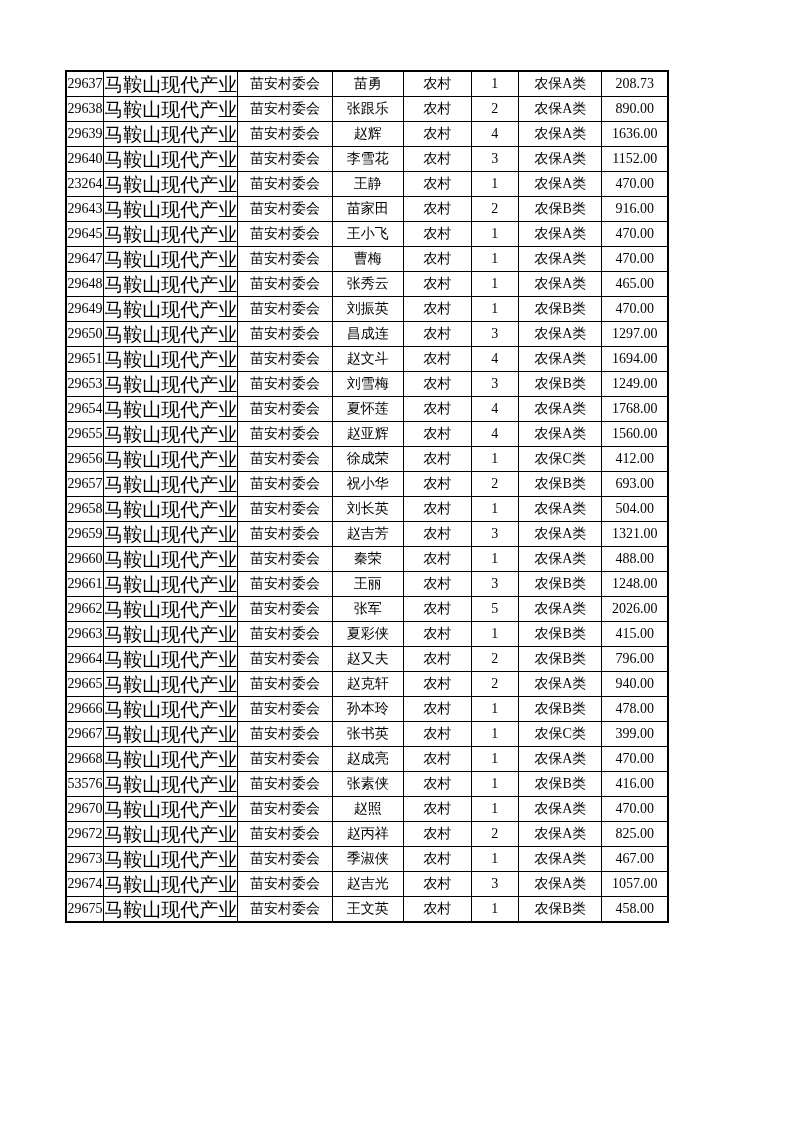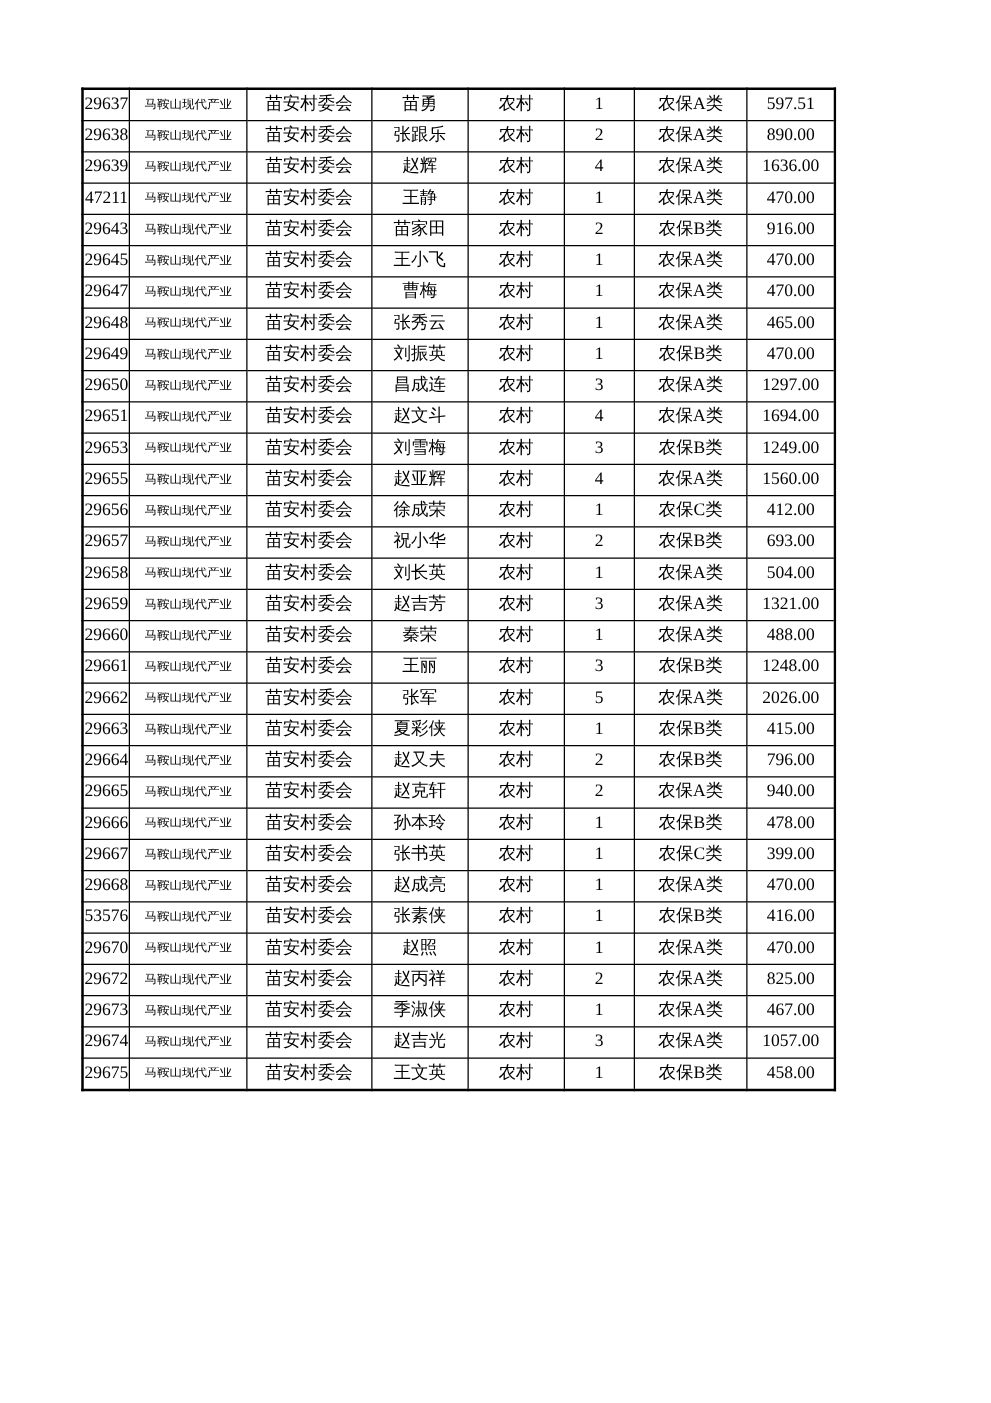--- a/index.html
+++ b/index.html
@@ -39,21 +39,21 @@
   
   td.c-org .clip {
     display: flex;
     justify-content: center;
     overflow: hidden;
     width: 100%;
   }
   td.c-org .clip span {
     white-space: nowrap;
     flex: 0 0 auto;
-    font-size: 10px;
+    font-size: 19px;
   }
   col.w-id  { width: 38px; }
   col.w-org { width: 95px; }
   col.w-com { width: 102px; }
   col.w-nam { width: 80px; }
   col.w-res { width: 80px; }
   col.w-cnt { width: 60px; }
   col.w-cat { width: 93px; }
   col.w-amt { width: 72px; }
 </style>
@@ -78,21 +78,21 @@
           <td class="c-org">
             <div class="clip">
               <span>马鞍山现代产业</span>
             </div>
           </td>
           <td class="c-com">苗安村委会</td>
           <td class="c-nam">苗勇</td>
           <td class="c-res">农村</td>
           <td class="c-cnt">1</td>
           <td class="c-cat">农保A类</td>
-          <td class="c-amt">597.51</td>
+          <td class="c-amt">208.73</td>
         </tr>
         <tr>
           <td class="c-id">29638</td>
           <td class="c-org">
             <div class="clip">
               <span>马鞍山现代产业</span>
             </div>
           </td>
           <td class="c-com">苗安村委会</td>
           <td class="c-nam">张跟乐</td>
@@ -109,21 +109,35 @@
             </div>
           </td>
           <td class="c-com">苗安村委会</td>
           <td class="c-nam">赵辉</td>
           <td class="c-res">农村</td>
           <td class="c-cnt">4</td>
           <td class="c-cat">农保A类</td>
           <td class="c-amt">1636.00</td>
         </tr>
         <tr>
-          <td class="c-id">47211</td>
+          <td class="c-id">29640</td>
+          <td class="c-org">
+            <div class="clip">
+              <span>马鞍山现代产业</span>
+            </div>
+          </td>
+          <td class="c-com">苗安村委会</td>
+          <td class="c-nam">李雪花</td>
+          <td class="c-res">农村</td>
+          <td class="c-cnt">3</td>
+          <td class="c-cat">农保A类</td>
+          <td class="c-amt">1152.00</td>
+        </tr>
+        <tr>
+          <td class="c-id">23264</td>
           <td class="c-org">
             <div class="clip">
               <span>马鞍山现代产业</span>
             </div>
           </td>
           <td class="c-com">苗安村委会</td>
           <td class="c-nam">王静</td>
           <td class="c-res">农村</td>
           <td class="c-cnt">1</td>
           <td class="c-cat">农保A类</td>
@@ -233,20 +247,34 @@
             <div class="clip">
               <span>马鞍山现代产业</span>
             </div>
           </td>
           <td class="c-com">苗安村委会</td>
           <td class="c-nam">刘雪梅</td>
           <td class="c-res">农村</td>
           <td class="c-cnt">3</td>
           <td class="c-cat">农保B类</td>
           <td class="c-amt">1249.00</td>
+        </tr>
+        <tr>
+          <td class="c-id">29654</td>
+          <td class="c-org">
+            <div class="clip">
+              <span>马鞍山现代产业</span>
+            </div>
+          </td>
+          <td class="c-com">苗安村委会</td>
+          <td class="c-nam">夏怀莲</td>
+          <td class="c-res">农村</td>
+          <td class="c-cnt">4</td>
+          <td class="c-cat">农保A类</td>
+          <td class="c-amt">1768.00</td>
         </tr>
         <tr>
           <td class="c-id">29655</td>
           <td class="c-org">
             <div class="clip">
               <span>马鞍山现代产业</span>
             </div>
           </td>
           <td class="c-com">苗安村委会</td>
           <td class="c-nam">赵亚辉</td>

